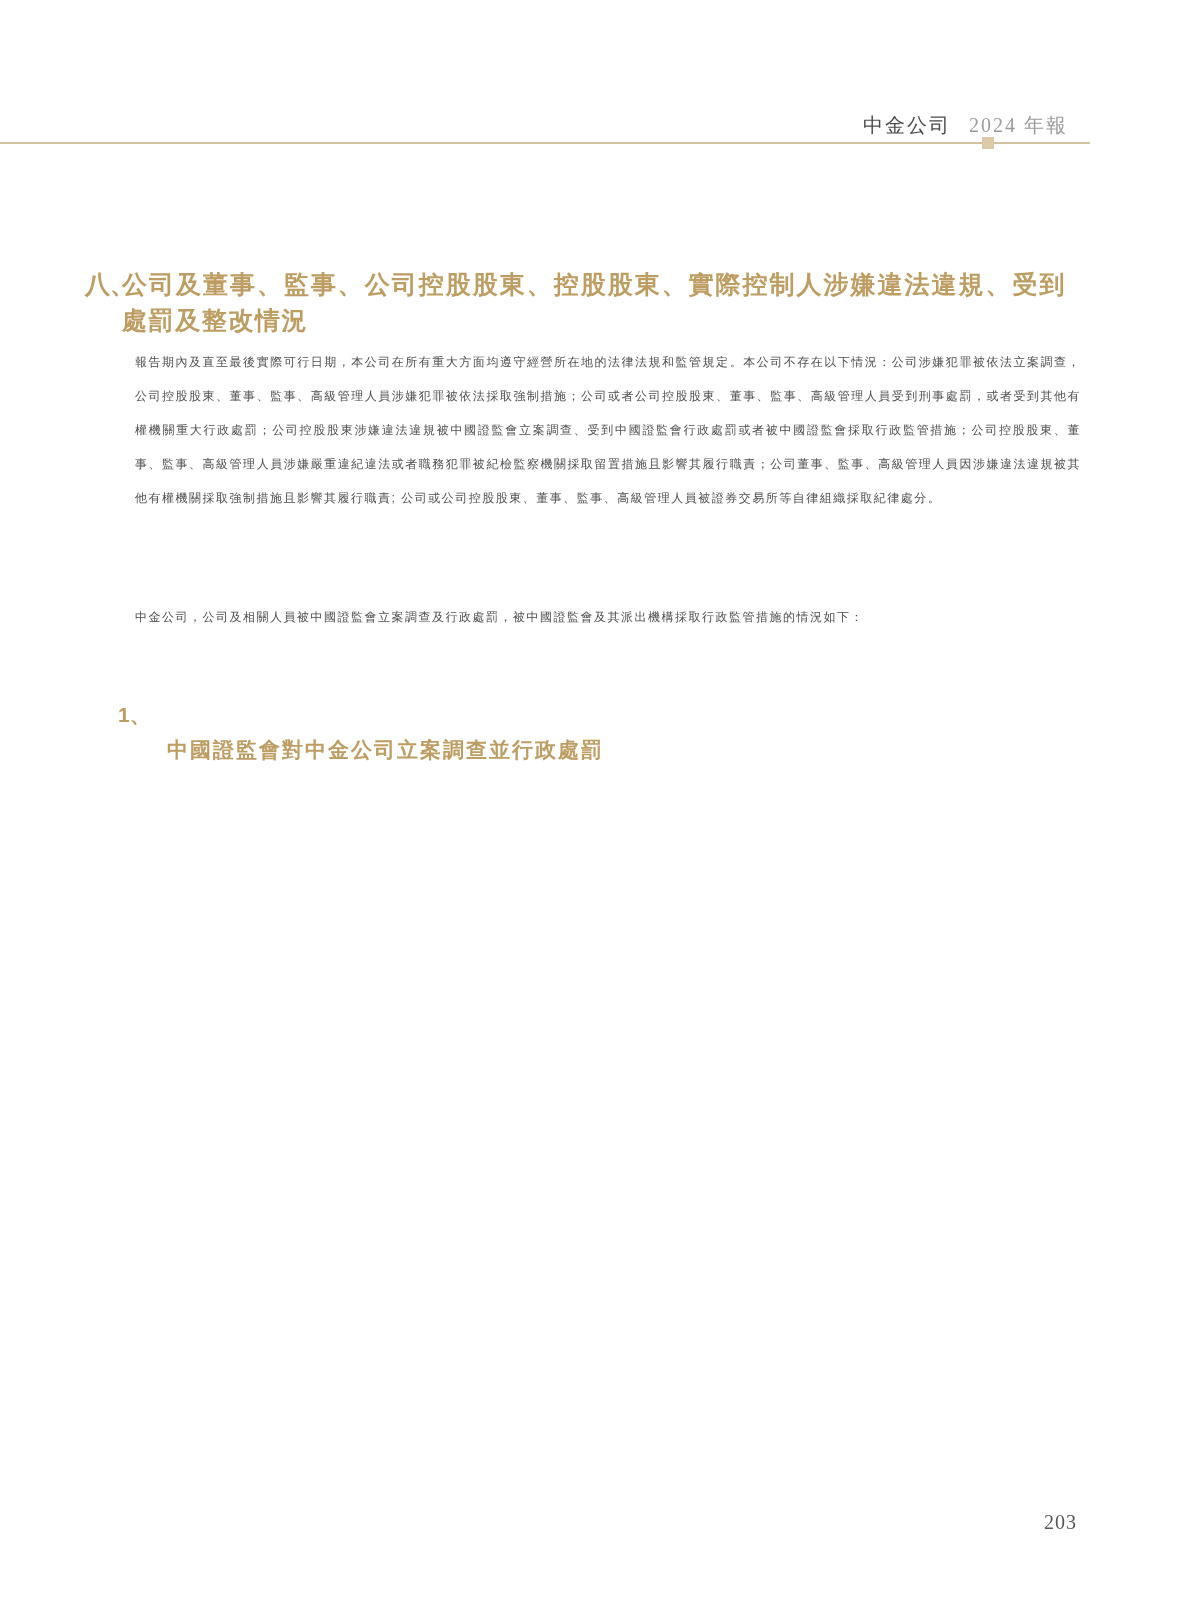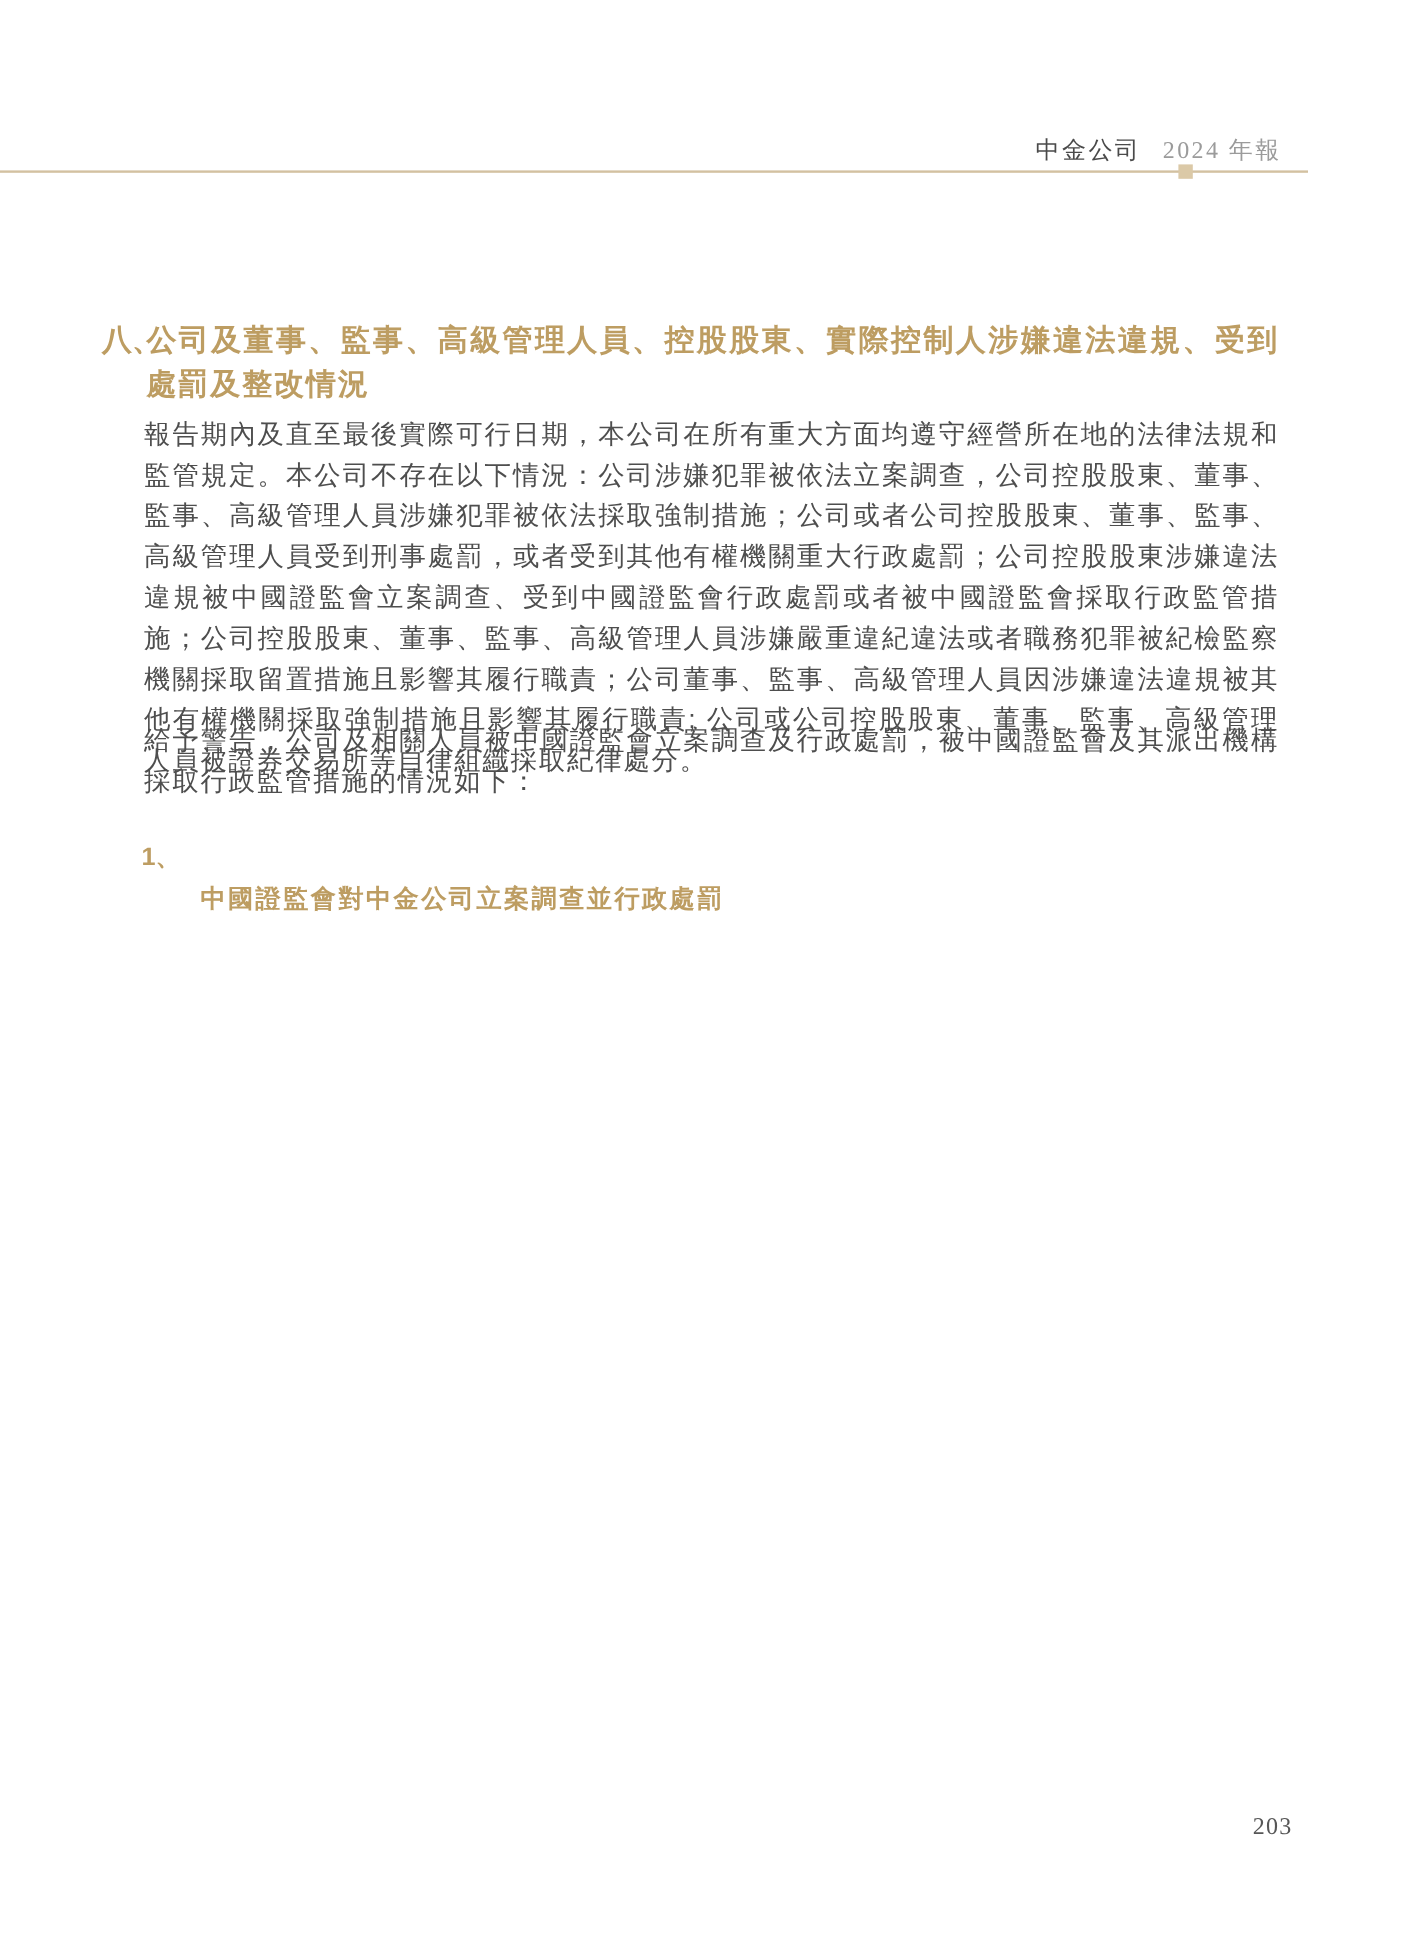--- a/index.html
+++ b/index.html
@@ -32,22 +32,22 @@
     position:absolute;top:266px;left:85px;width:981px;
     color:#bd9d62;font-size:25px;font-weight:600;
     line-height:36px;letter-spacing:1.6px;
     display:flex;align-items:flex-start;
   }
   .sec-head .num{flex:0 0 auto;width:37px;letter-spacing:0;}
   .sec-head .ttl{flex:1 1 auto;text-align:justify;}
   
   .para{
     position:absolute;
-    color:#4e4e4e;font-size:22px;line-height:34px;
-    letter-spacing:1.5px;text-align:justify;
+    color:#4e4e4e;font-size:12px;line-height:34px;
+    letter-spacing:1.5px;text-align:justify;margin-left:15px;
   }
   .p-main{left:120px;width:946px;}
   .p-sub{left:150px;width:916px;}
   
   .sub-head{
     position:absolute;top:700px;left:118px;width:948px;
     color:#bd9d62;font-size:21px;font-weight:600;
     line-height:30px;letter-spacing:2px;
     display:flex;align-items:flex-start;
   }
@@ -66,25 +66,25 @@
 <div class="page">
 
   <div class="hdr">
     <span class="co">中金公司</span><span class="yr">2024 年報</span>
   </div>
   <div class="hdr-rule"></div>
   <div class="hdr-square"></div>
 
   <div class="sec-head">
     <span class="num">八、</span>
-    <span class="ttl">公司及董事、監事、高級管理人員、控股股東、實際控制人涉嫌違法違規、受到處罰及整改情況</span>
+    <span class="ttl">公司及董事、監事、公司控股股東、控股股東、實際控制人涉嫌違法違規、受到處罰及整改情況</span>
   </div>
 
   <div class="para p-main" style="top:345px;">報告期內及直至最後實際可行日期，本公司在所有重大方面均遵守經營所在地的法律法規和監管規定。本公司不存在以下情況：公司涉嫌犯罪被依法立案調查，公司控股股東、董事、監事、高級管理人員涉嫌犯罪被依法採取強制措施；公司或者公司控股股東、董事、監事、高級管理人員受到刑事處罰，或者受到其他有權機關重大行政處罰；公司控股股東涉嫌違法違規被中國證監會立案調查、受到中國證監會行政處罰或者被中國證監會採取行政監管措施；公司控股股東、董事、監事、高級管理人員涉嫌嚴重違紀違法或者職務犯罪被紀檢監察機關採取留置措施且影響其履行職責；公司董事、監事、高級管理人員因涉嫌違法違規被其他有權機關採取強制措施且影響其履行職責; 公司或公司控股股東、董事、監事、高級管理人員被證券交易所等自律組織採取紀律處分。</div>
-  <div class="para p-main" style="top:600px;">給予警告，公司及相關人員被中國證監會立案調查及行政處罰，被中國證監會及其派出機構採取行政監管措施的情況如下：</div>
+  <div class="para p-main" style="top:600px;">中金公司，公司及相關人員被中國證監會立案調查及行政處罰，被中國證監會及其派出機構採取行政監管措施的情況如下：</div>
 
   <div class="sub-head">
     <span class="num">1、</span>
     <span class="ttl">中國證監會對中金公司立案調查並行政處罰</span>
   </div>
 
 
   <div class="pageno">203</div>
 
 </div>

